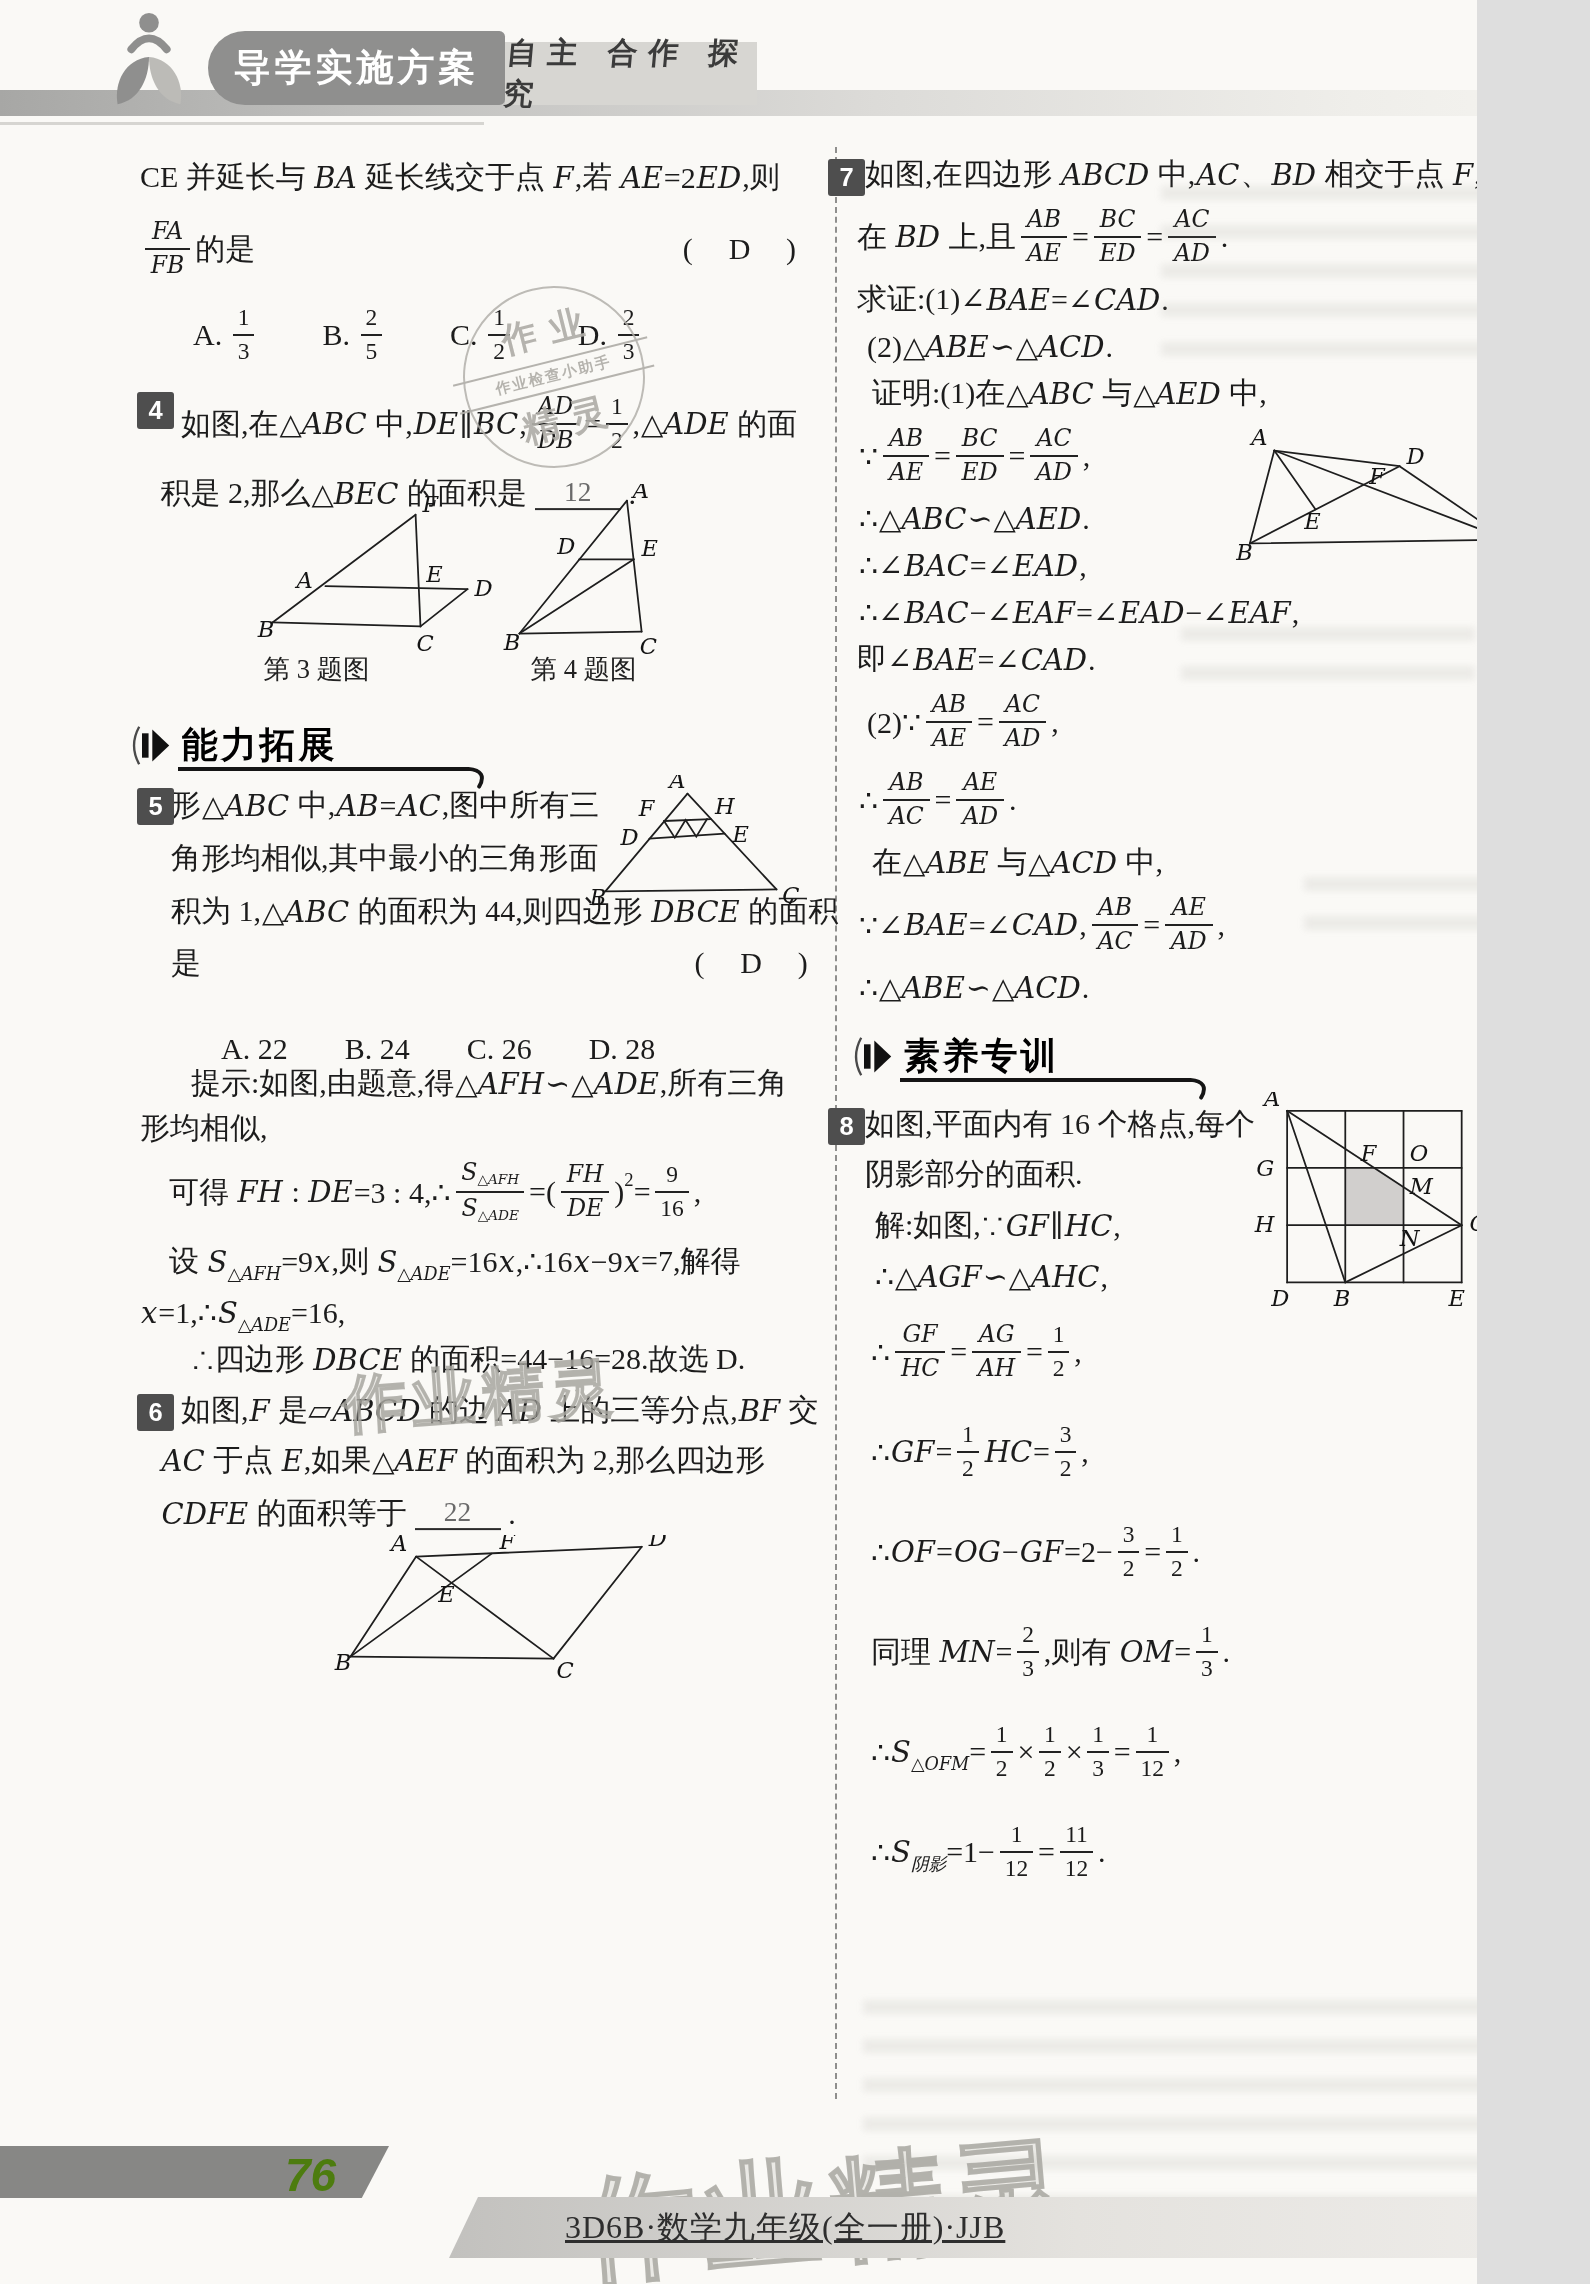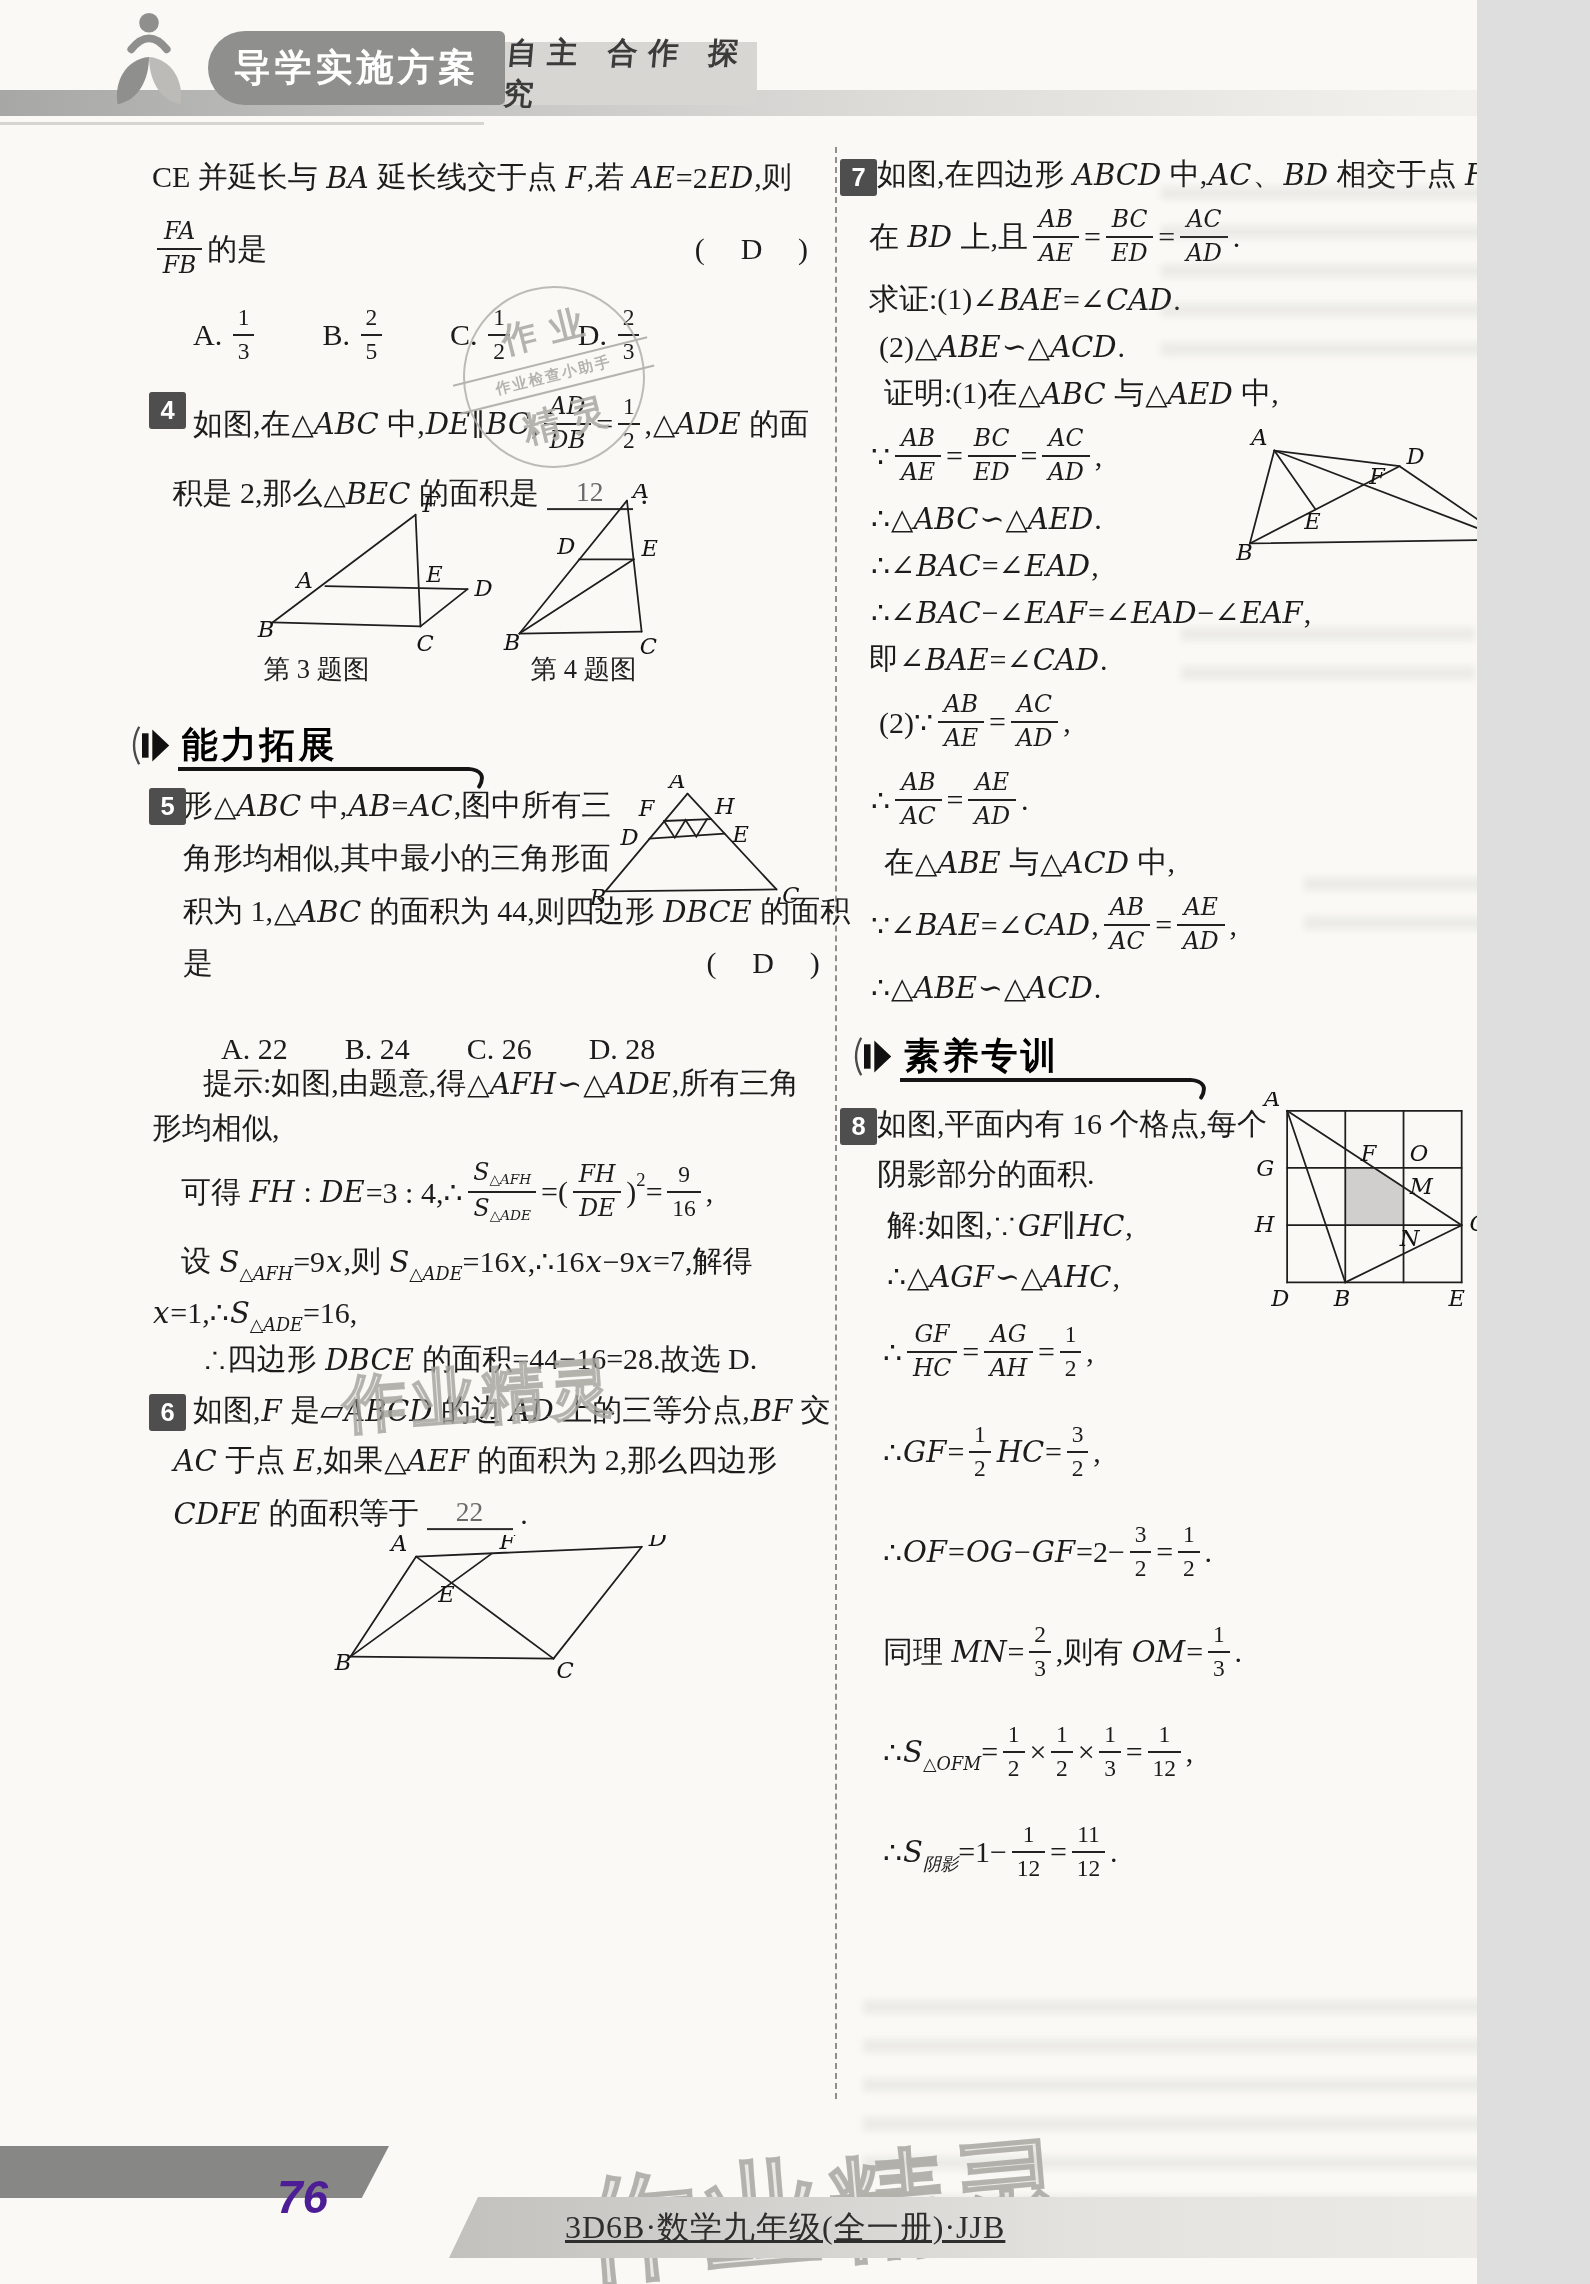--- a/index.html
+++ b/index.html
@@ -13,30 +13,30 @@
   .brand-tab{position:absolute;left:208px;top:31px;width:297px;height:74px;background:#8f8f8e;
              border-radius:39px 5.9px 5.9px 39px;display:flex;align-items:center;justify-content:center;}
   .brand-tab span{color:#fff;font:bold 37px "Liberation Sans",sans-serif;letter-spacing:3.9px;}
   .slogan-box{position:absolute;left:505px;top:42px;width:252px;height:63px;background:#d7d6d2;
               display:flex;align-items:center;justify-content:center;}
   .slogan-box span{color:#3b3b3b;font:bold 30px "Liberation Sans",sans-serif;letter-spacing:10.8px;transform:skewX(-5deg);}
 
   
   .fdark{position:absolute;left:0;top:2146px;width:389px;height:52px;background:#878785;
          clip-path:polygon(0 0,100% 0,93% 100%,0 100%);}
-  .fpage{position:absolute;left:277px;top:2148px;color:#4c1d95;font:bold italic 46px "Liberation Sans",sans-serif;margin-top:22px;}
+  .fpage{position:absolute;left:285px;top:2148px;color:#4d7c0f;font:bold italic 46px "Liberation Sans",sans-serif;}
   .flight{position:absolute;left:449px;top:2197px;width:1142px;height:61px;
           background:linear-gradient(90deg,#c2c1be 0%,#e4e2de 55%,#efedea 100%);
           clip-path:polygon(29px 0,100% 0,100% 100%,0 100%);}
   .fbook{position:absolute;left:116px;top:0;height:61px;line-height:61px;font-size:32px;color:#2e2e2e;letter-spacing:1px;text-decoration:underline;}
 
   
   .divider{position:absolute;left:835px;top:147px;height:1952px;border-left:2.5px dashed #8f8f8d;}
 
-  .blk{position:absolute;margin-left:12px;}
+  .blk{position:absolute;}
   .badge{position:absolute;left:0;width:37px;height:37px;background:#4e4e4e;color:#fff;border-radius:2.9px;
          display:flex;align-items:center;justify-content:center;font:bold 25.5px "Liberation Sans",sans-serif;}
 
   .ln{display:flex;align-items:center;white-space:nowrap;}
   .mrow{display:inline-flex;align-items:center;white-space:pre;}
   .mrow span{white-space:pre;}
   .mt{font-size:30px;}
   .mi{font-size:29px;font-style:italic;font-family:"DejaVu Serif",serif;padding:0 1px;}
   .mrow sub{font-size:17.6px;font-style:italic;font-family:"DejaVu Serif",serif;transform:translateY(11.8px);margin-left:-1px;}
   .mrow sup{font-size:18.6px;transform:translateY(-11.8px);}

